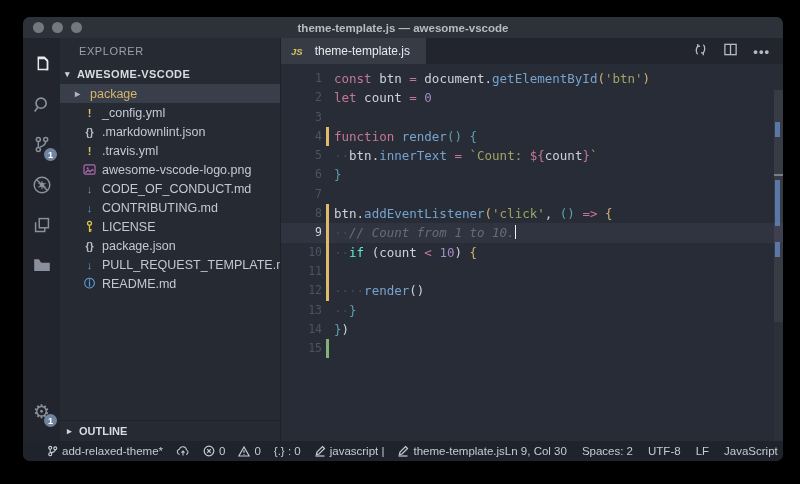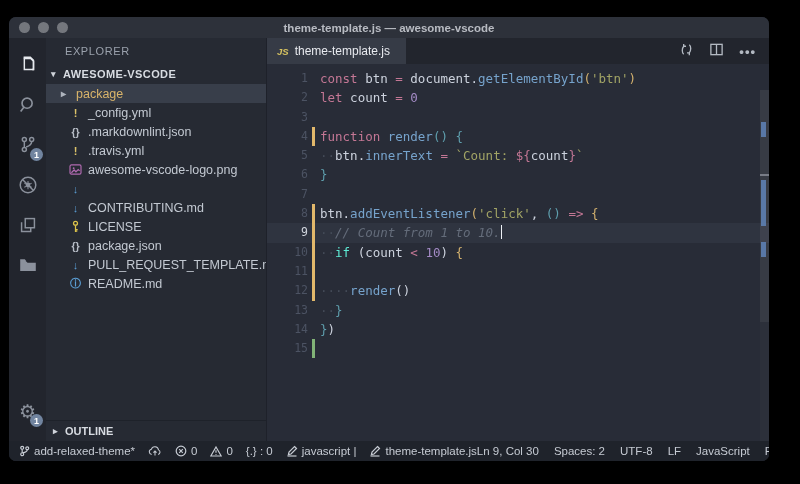--- a/index.html
+++ b/index.html
@@ -1,18 +1,18 @@
 <!DOCTYPE html>
 <html><head>
 <meta charset="utf-8">
 <style>
   * { margin:0; padding:0; box-sizing:border-box; }
   html,body { width:800px; height:484px; background:#000; overflow:hidden;
               font-family:"Liberation Sans", sans-serif; }
-  .window { position:absolute; left:9px; top:17px; width:760px; height:444px;
+  .window { position:absolute; left:23px; top:17px; width:760px; height:444px;
             border-radius:7px; overflow:hidden; background:#282c37;
             box-shadow:0 18px 45px rgba(0,0,0,.8); display:flex; flex-direction:column; }
 
   
   .titlebar { height:21px; background:#2d313a; flex:0 0 auto; position:relative;
               display:flex; align-items:center; justify-content:center; }
   .traffic { position:absolute; left:10px; top:5px; display:flex; gap:8px; }
   .tdot { width:11px; height:11px; border-radius:50%; background:#74777d; }
   .title-text { font-size:11.5px; color:#b8bbc2; font-weight:bold; }
 
@@ -52,21 +52,21 @@
   .ic-blue { color:#5b9fd6; }
   .ic-chev { color:#aeb4bd; font-size:10px; }
   .outline-row { position:absolute; left:0; right:0; bottom:0; height:21px; background:#262a33;
                  border-top:1px solid #1e222a; display:flex; align-items:center; padding-left:7px;
                  font-size:11px; font-weight:bold; color:#d8dce2; }
 
   
   .editor { flex:1; min-width:0; display:flex; flex-direction:column;
             background:#282c37; border-left:1px solid #1e212a; position:relative; }
   .tabbar { height:26px; background:#22252d; flex:0 0 auto; display:flex; align-items:stretch; }
-  .tab { background:#363b46; display:flex; align-items:center; gap:6px; padding:0 16px 0 10px;
+  .tab { background:#363b46; display:flex; align-items:center; gap:12px; padding:0 16px 0 10px;
          font-size:12px; color:#e8eaef; }
   .js-badge { color:#d8c460; font-size:9.5px; font-weight:bold; font-style:italic; }
   .tab-actions { margin-left:auto; display:flex; align-items:center; gap:15px;
                  padding-right:13px; color:#b3b9c2; }
   .ellipsis { font-size:13px; font-weight:bold; letter-spacing:1px; color:#b3b9c2; }
 
   
   .code { flex:1; position:relative; padding-top:5px; overflow:hidden;
           font-family:"DejaVu Sans Mono", monospace; font-size:12.5px; }
   .line { display:flex; align-items:stretch; height:19.3px; line-height:19.3px; }
@@ -93,21 +93,21 @@
   
   .overview { position:absolute; right:0; top:26px; bottom:0; width:9px;
               background:rgba(255,255,255,0.02); }
   .ov-thumb { position:absolute; left:0; right:0; top:0; height:232px;
               background:rgba(255,255,255,0.055); }
   .ov-mark { position:absolute; left:1px; width:5px; background:#5f84b8; opacity:.85; }
   .ov-line { position:absolute; left:0; right:0; height:2px; background:#8a8f99; opacity:.8; }
 
   
   .statusbar { height:20px; background:#1f232b; flex:0 0 auto; display:flex; align-items:center;
-               padding:0 10px; font-size:11.5px; color:#c6cbd3; }
+               padding:0 24px; font-size:11.5px; color:#c6cbd3; }
   .sb-left { display:flex; align-items:center; gap:13px; }
   .sb-right { margin-left:auto; display:flex; align-items:center; gap:15px; }
   .sb-item { display:flex; align-items:center; gap:4px; white-space:nowrap; }
   .sb-item svg { display:block; }
 </style>
 </head>
 <body>
 
 <div class="window">
 
@@ -200,20 +200,21 @@
                 <svg width="13" height="11" viewBox="0 0 14 12" fill="none" stroke="#b06ab0" stroke-width="1.3">
                   <rect x="1" y="1" width="12" height="10" rx="1.5"></rect>
                   <circle cx="5" cy="4.5" r="1" fill="#b06ab0" stroke="none"></circle>
                   <path d="M2.5 9.5l3-3 2 2 2.5-2.5 1.5 1.5"></path>
                 </svg>
               </span>
               <span>awesome-vscode-logo.png</span>
             </div>
             <div class="file-row">
               <span class="file-ico ic-blue">↓</span>
+              <span>CODE_OF_CONDUCT.md</span>
             </div>
             <div class="file-row">
               <span class="file-ico ic-blue">↓</span>
               <span>CONTRIBUTING.md</span>
             </div>
             <div class="file-row">
               <span class="file-ico ">
                 <svg width="9" height="13" viewBox="0 0 10 14" fill="none" stroke="#dcc34a" stroke-width="1.4">
                   <circle cx="5" cy="3.4" r="2.2"></circle>
                   <path d="M5 5.6V13M5 10.5h2.4M5 12.2h2"></path>

